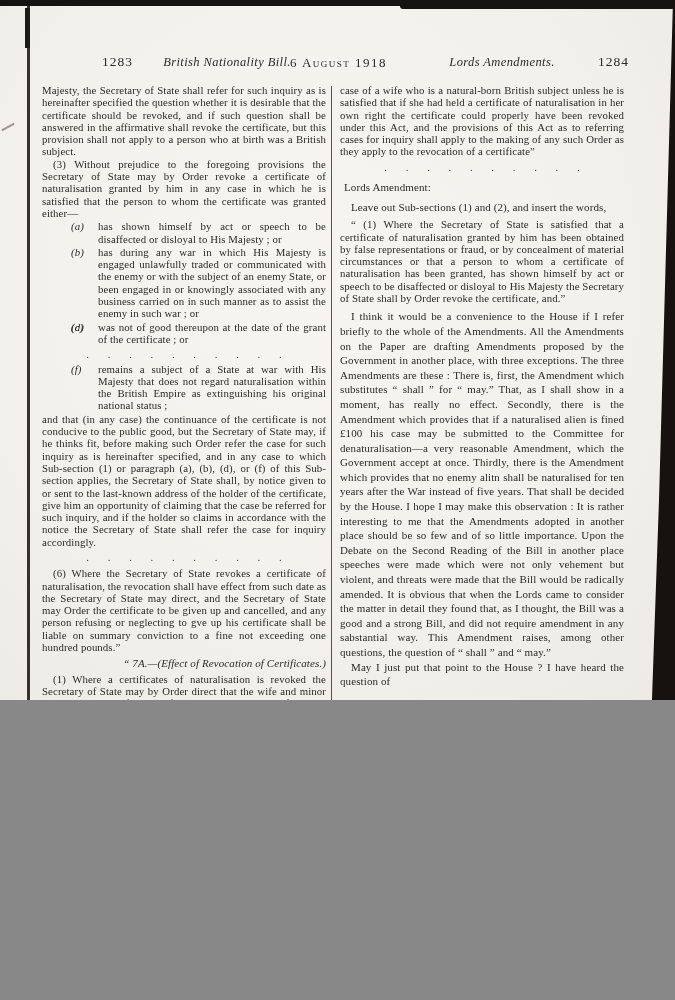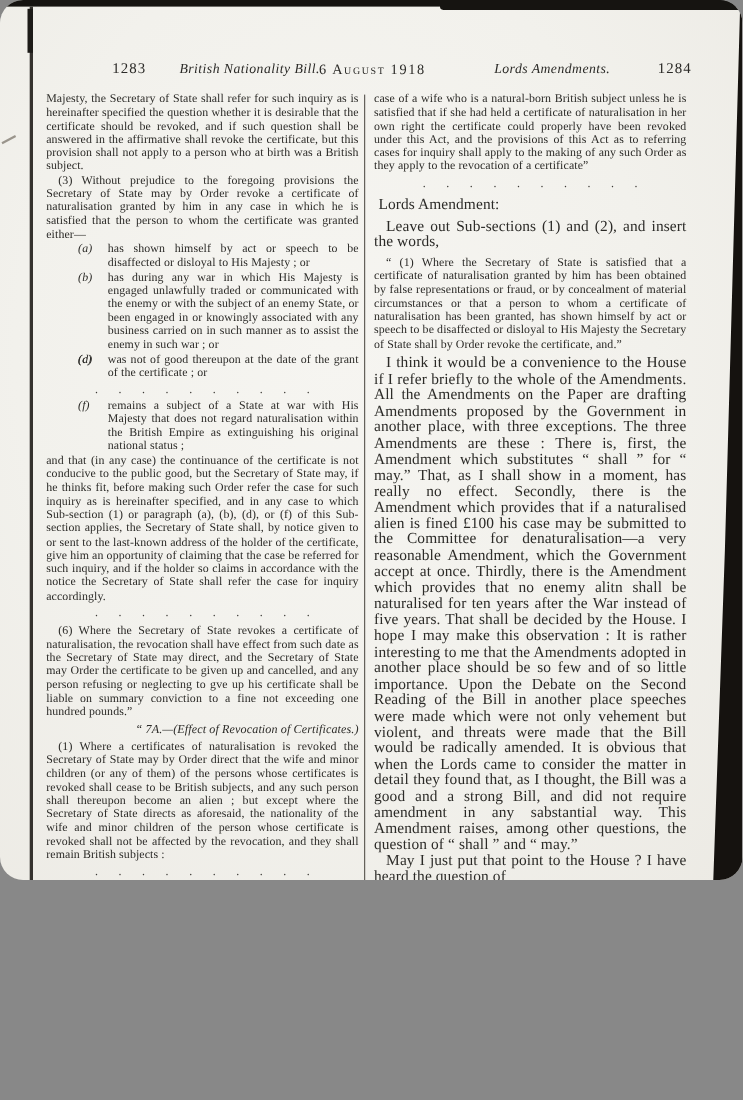--- a/index.html
+++ b/index.html
@@ -1,22 +1,21 @@
 <!DOCTYPE html>
 <html><head>
 <meta charset="utf-8">
 <style>
   html,body{margin:0;padding:0;background:#888;}
   #page{
-    position:relative;width:675px;height:800px;overflow:hidden;
+    position:relative;width:675px;height:700px;overflow:hidden;
     background:
       radial-gradient(ellipse at 45% 40%, #f6f5f1 0%, #f2f1ec 55%, #eceae4 100%);
     font-family:"Liberation Serif","DejaVu Serif",serif;
     color:#2b2a27;
-    border-radius:21px;
   }
   
   .top-edge{position:absolute;top:0;left:0;width:675px;height:6px;background:#161411;}
   .top-edge2{position:absolute;top:0;left:400px;width:275px;height:9px;background:#161411;border-radius:0 0 3px 3px;}
   .left-rule{position:absolute;top:6px;left:27px;width:3px;height:986px;background:#35322e;}
   .left-rule-thick{position:absolute;top:8px;left:25px;width:5px;height:40px;background:#1d1b18;}
   .right-band{position:absolute;top:0;right:0;width:40px;height:1000px;background:#15120f;
     clip-path:polygon(95% 0,100% 0,100% 100%,16% 100%,60% 50%);}
   .bottom-mark{position:absolute;left:12px;top:991px;width:78px;height:9px;background:#12100e;}
   .margin-tick{position:absolute;left:1px;top:126px;width:14px;height:2px;background:#9a958c;transform:rotate(-28deg);}
@@ -39,21 +38,21 @@
 
   .bill{font-size:10.8px;line-height:12.3px;letter-spacing:.1px;}
   p{margin:0;}
   .para{text-indent:11px;}
   .flush{text-indent:0;}
   .list{position:relative;padding-left:56px;margin:1px 0;}
   .list .lbl{position:absolute;left:29px;font-style:italic;}
   .dots{text-align:center;word-spacing:16px;margin:3px 0 2px;letter-spacing:0;text-indent:0;color:#3c3a36;}
   .heading7a{text-align:right;font-style:italic;text-indent:0;margin:4px 0 3px;font-size:11px;}
 
-  .speech{font-size:14px;line-height:14.6px;text-indent:11px;letter-spacing:.1px;}
+  .speech{font-size:11px;line-height:14.6px;text-indent:11px;letter-spacing:.1px;}
   .amend-head{margin:7px 0 5px 4px;text-indent:0;}
   .amend-lead{margin-bottom:4px;}
   .small-quote{margin-bottom:5px;}
   .speaker .caps{letter-spacing:2px;}
   .mt4{margin-top:4px;}
 </style>
 </head>
 <body>
 
 <div id="page">

